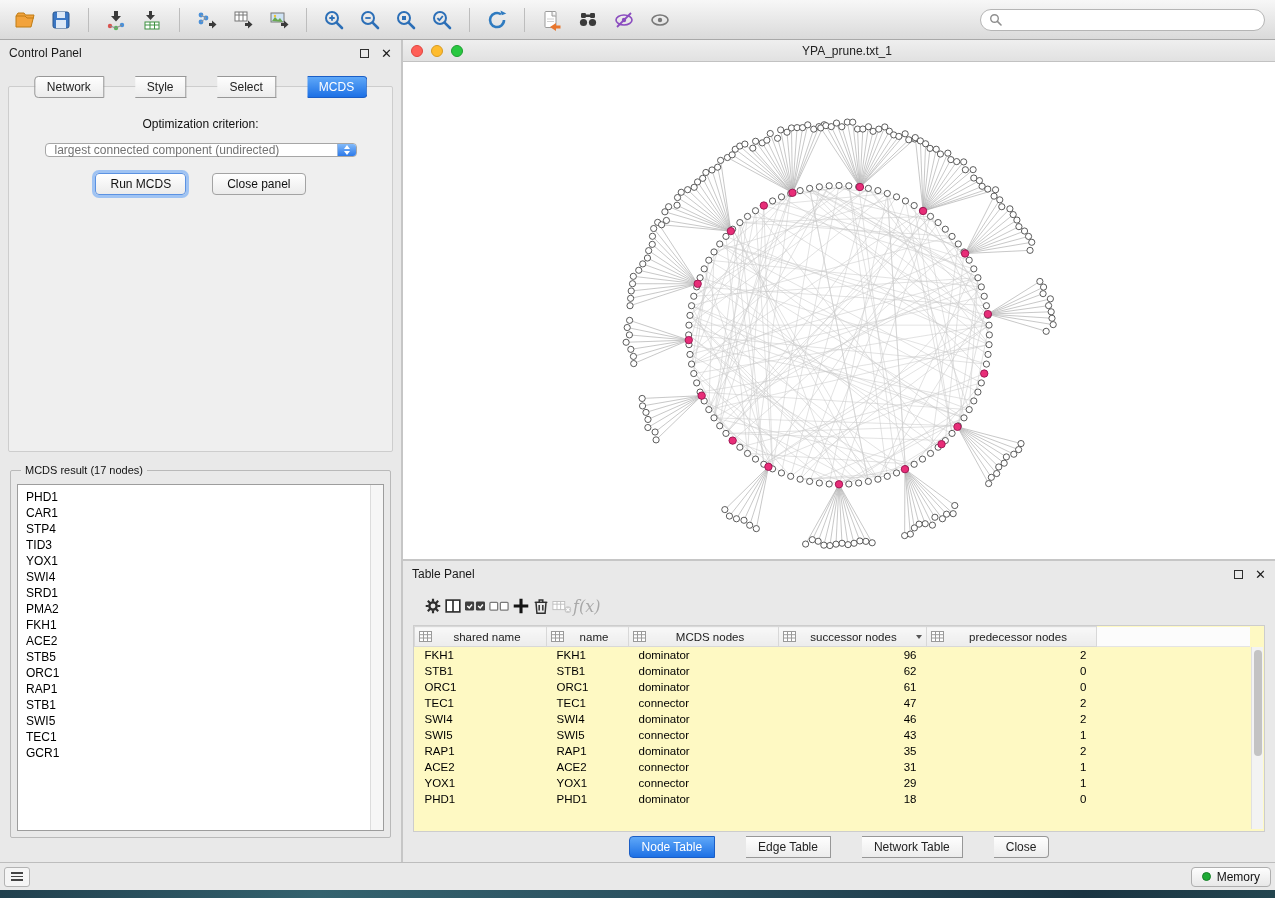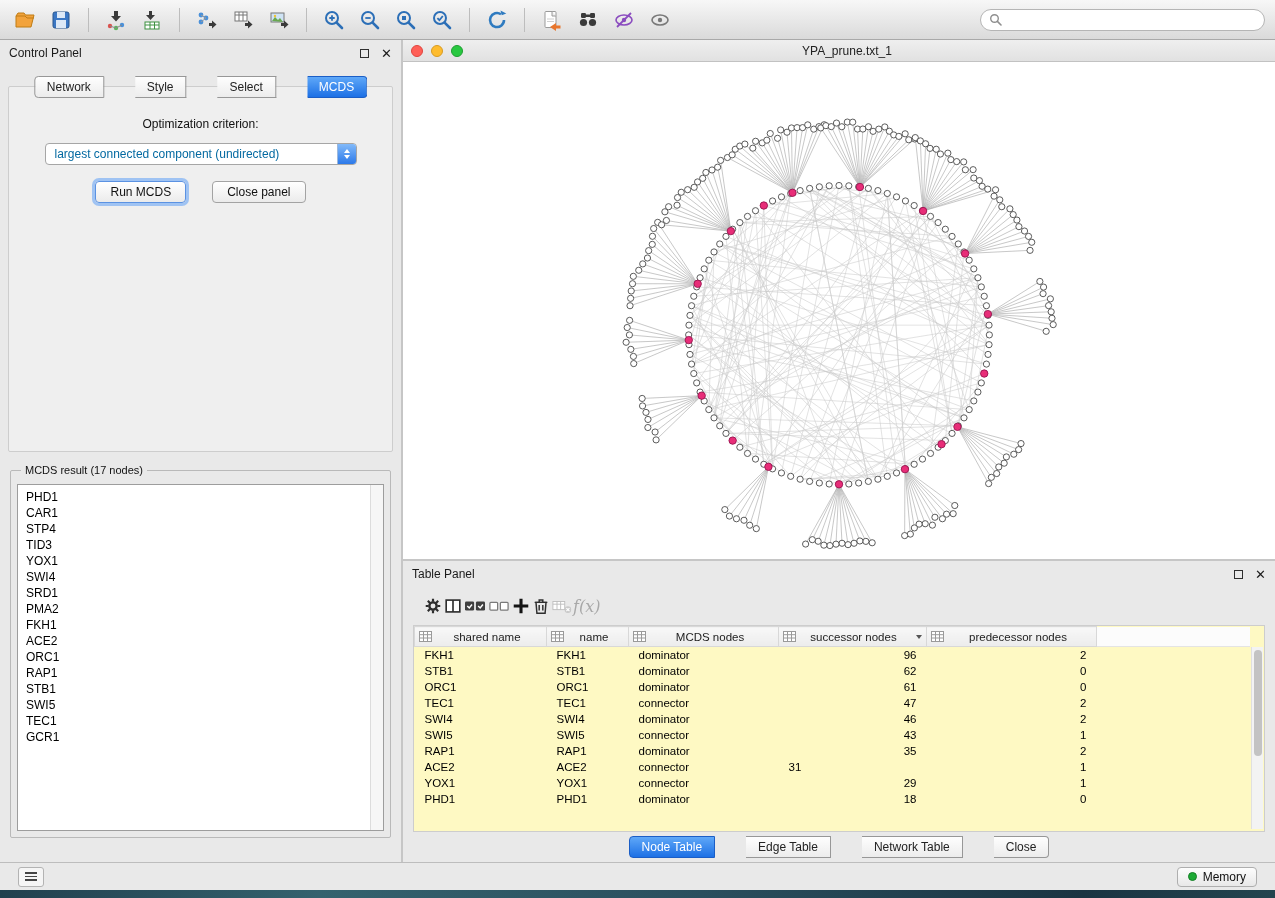--- a/index.html
+++ b/index.html
@@ -32,22 +32,22 @@
              border:1px solid #cdcdcd; border-radius:2px; }
   .segbar { display:flex;gap:31px; }
   .cp-tabs { position:absolute; top:-11px; left:50%; transform:translateX(-50%); }
   .seg { border:1px solid #979797; border-left:none; background:linear-gradient(#fefefe,#ececec);
          padding:3px 12px; font-size:12px; color:#222; white-space:nowrap; }
   .seg:first-child { border-left:1px solid #979797; border-radius:4px 0 0 4px; }
   .seg:last-child { border-radius:0 4px 4px 0; }
   .seg.active { background:linear-gradient(#5fa8f8,#1d70e5); color:#fff; border-color:#1b5ec6; }
   .opt-label { text-align:center; margin-top:30px; font-size:12px; color:#111; }
   .select-row { display:flex; justify-content:center; margin-top:12px; }
-  .mac-select { position:relative; width:312px; height:22px; background:#fff; border:1px solid #a6a6a6;
-                border-radius:4px; font-size:12px; color:#0369a1; display:flex; align-items:center; padding:0 24px 0 9px; }
+  .mac-select { position:relative; width:312px; height:14px; background:#fff; border:1px solid #a6a6a6;
+                border-radius:4px; font-size:12px; color:#737373; display:flex; align-items:center; padding:0 24px 0 9px; }
   .mac-select .stepper { position:absolute; right:0px; top:0px; bottom:0px; width:19px;
       background:linear-gradient(#82bafa,#2c79e9); border-radius:0 3px 3px 0; border-left:1px solid #9cb8dd;
       display:flex; flex-direction:column; align-items:center; justify-content:center; gap:2px; }
   .tri-up { width:0; height:0; border-left:3.5px solid transparent; border-right:3.5px solid transparent; border-bottom:4px solid #fff; }
   .tri-dn { width:0; height:0; border-left:3.5px solid transparent; border-right:3.5px solid transparent; border-top:4px solid #fff; }
   .btn-row { display:flex; justify-content:center; gap:26px; margin-top:16px; }
   .macbtn { height:22px; padding:0 14px; font-size:12px; color:#111; font-family:"Liberation Sans",sans-serif;
             background:linear-gradient(#ffffff,#ebebeb); border:1px solid #a3a3a3; border-radius:4px; }
   .macbtn.focus { box-shadow:0 0 0 3px rgba(92,158,246,0.55); border-color:#5b92e2; }
   .result-fs { flex:1; margin:12px 10px 24px; border:1px solid #b9b9b9; border-radius:2px;
@@ -84,21 +84,21 @@
   .th-inner { display:flex; align-items:center; }
   .th-inner .th-label { flex:1; text-align:center; }
   .chev { width:0; height:0; border-left:3.5px solid transparent; border-right:3.5px solid transparent;
           border-top:4.5px solid #555; margin-left:5px; }
   table.node-table td { height:16px; font-size:11.5px; color:#000; padding:0 10px; white-space:nowrap; overflow:hidden; }
   .table-vscroll { position:absolute; top:21px; right:1px; bottom:2px; width:12px; background:#f3f3f3; border-left:1px solid #e0e0e0; }
   .table-vscroll .thumb { position:absolute; top:3px; left:1.5px; width:8px; height:58%; background:#c3c3c3; border-radius:4px; }
   .tp-tabs { flex:0 0 30px; display:flex; align-items:center; justify-content:center; }
 
   
-  .statusbar { flex:0 0 28px; background:#e9e9e9; border-top:1px solid #bdbdbd; display:flex; align-items:center; padding:0 18px; }
+  .statusbar { flex:0 0 28px; background:#e9e9e9; border-top:1px solid #bdbdbd; display:flex; align-items:center; padding:0 4px; }
   .sb-left-btn { width:26px; height:20px; border:1px solid #b3b3b3; border-radius:3px; background:#f5f5f5;
                  display:flex; flex-direction:column; align-items:center; justify-content:center; gap:2px; }
   .sb-left-btn i { display:block; width:12px; height:1.5px; background:#444; }
   .sb-spacer { flex:1; }
   .memory-btn { height:20px; display:flex; align-items:center; gap:6px; padding:0 10px; font-size:12px; color:#111;
                 background:linear-gradient(#fdfdfd,#e8e8e8); border:1px solid #aeaeae; border-radius:4px; }
   .mem-dot { width:9px; height:9px; border-radius:50%; background:#1daa35; border:1px solid #157f27; }
   .desktop-strip { flex:0 0 8px; background:linear-gradient(90deg,#21404e,#34626e 25%,#2a4f5e 55%,#1a3442 85%,#23454f); }
 </style>
 </head>
@@ -279,20 +279,21 @@
         <div class="list-item">PHD1</div>
             <div class="list-item">CAR1</div>
             <div class="list-item">STP4</div>
             <div class="list-item">TID3</div>
             <div class="list-item">YOX1</div>
             <div class="list-item">SWI4</div>
             <div class="list-item">SRD1</div>
             <div class="list-item">PMA2</div>
             <div class="list-item">FKH1</div>
             <div class="list-item">ACE2</div>
+            <div class="list-item">STB5</div>
             <div class="list-item">ORC1</div>
             <div class="list-item">RAP1</div>
             <div class="list-item">STB1</div>
             <div class="list-item">SWI5</div>
             <div class="list-item">TEC1</div>
             <div class="list-item">GCR1</div>
           </div>
       </fieldset>
     </div>
 
@@ -1074,21 +1075,21 @@
                   <td style="text-align: left;">RAP1</td>
                   <td style="text-align: left;">dominator</td>
                   <td style="text-align: right;">35</td>
                   <td style="text-align: right;">2</td>
                   <td style="text-align: left;"></td>
                 </tr>
                 <tr>
                   <td style="text-align: left;">ACE2</td>
                   <td style="text-align: left;">ACE2</td>
                   <td style="text-align: left;">connector</td>
-                  <td style="">31</td>
+                  <td style="text-align: right;">31</td>
                   <td style="text-align: right;">1</td>
                   <td style="text-align: left;"></td>
                 </tr>
                 <tr>
                   <td style="text-align: left;">YOX1</td>
                   <td style="text-align: left;">YOX1</td>
                   <td style="text-align: left;">connector</td>
                   <td style="text-align: right;">29</td>
                   <td style="text-align: right;">1</td>
                   <td style="text-align: left;"></td>

